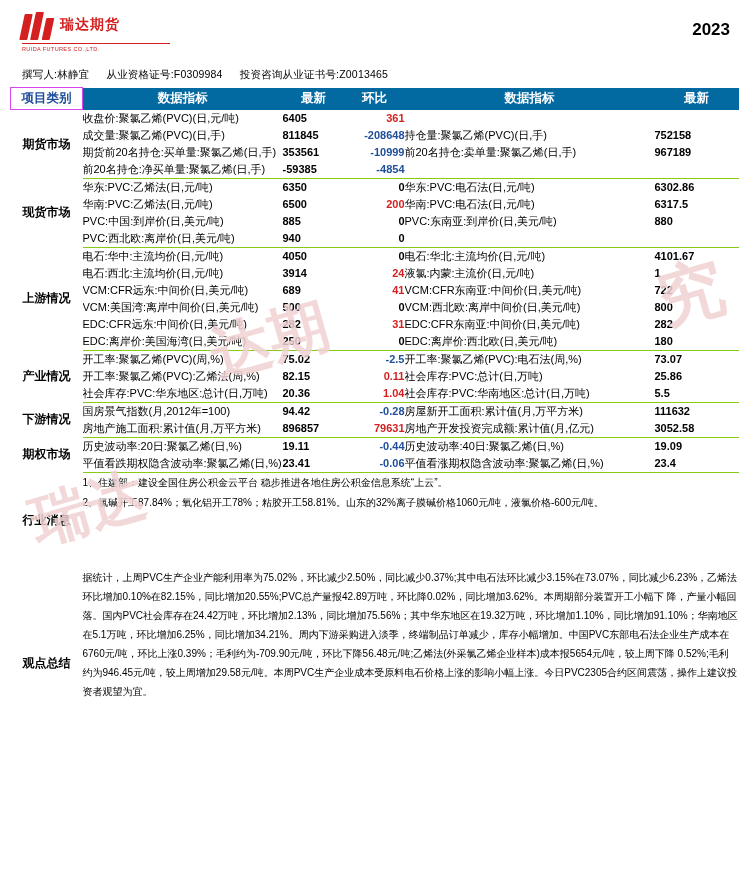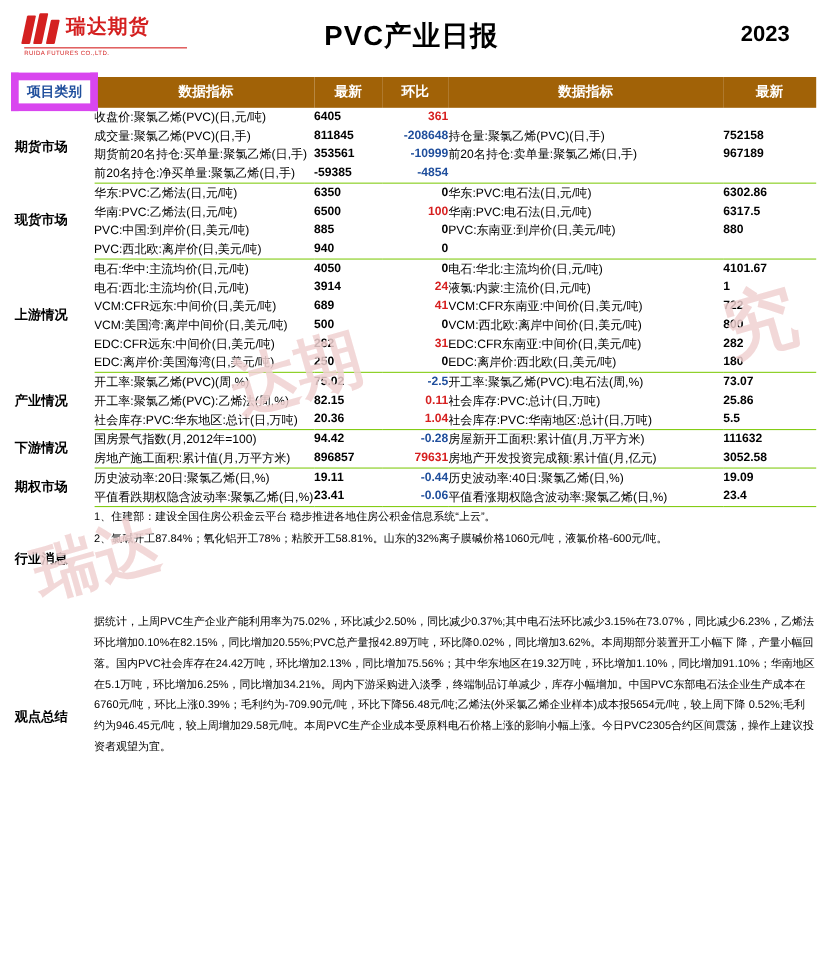--- a/index.html
+++ b/index.html
@@ -15,37 +15,37 @@
 
   
   .header{position:relative;height:58px;}
   .logo{position:absolute;left:12px;top:4px;width:150px;}
   .logo-row{display:flex;align-items:flex-start;}
   .logo-mark{width:34px;height:30px;position:relative;margin-right:4px;}
   .logo-mark .bar{position:absolute;background:#d42020;border-radius:1px;}
   .logo-mark .b1{left:0;top:2px;width:8px;height:26px;transform:skewX(-12deg);}
   .logo-mark .b2{left:11px;top:0px;width:8px;height:28px;transform:skewX(-12deg);}
   .logo-mark .b3{left:22px;top:6px;width:8px;height:22px;transform:skewX(-12deg);}
-  .logo-cn{font-size:18px;font-weight:bold;color:#d42020;letter-spacing:1px;line-height:24px;}
+  .logo-cn{font-size:14px;font-weight:bold;color:#d42020;letter-spacing:1px;line-height:24px;}
   .logo-en{font-size:5.5px;color:#d42020;letter-spacing:.4px;margin-top:2px;white-space:nowrap;}
   .logo-line{border-top:1px solid #d42020;margin-top:1px;width:148px;}
   .title{position:absolute;left:0;right:0;top:8px;text-align:center;font-size:25px;font-weight:bold;letter-spacing:1px;}
-  .year{position:absolute;right:20px;top:12px;font-size:20px;font-weight:bold;margin-left:11px;}
+  .year{position:absolute;right:8px;top:12px;font-size:17px;font-weight:bold;margin-left:11px;}
 
   .byline{font-size:10.5px;margin:2px 0 5px 12px;letter-spacing:.2px;}
   .byline span{margin-right:14px;}
 
   
   table.main{border-collapse:collapse;width:728px;table-layout:fixed;font-size:11px;}
   table.main td,table.main th{border:0;padding:0;}
-  .thead td{background:#a16207;color:#fff;font-weight:bold;font-size:12.5px;text-align:center;height:21px;border:1px solid #1f4e9c;}
-  .thead td.first{background:#ffffff;color:#1f4e9c;border:7px solid #d946ef;}
+  .thead td{background:#0369a1;color:#fff;font-weight:bold;font-size:12.5px;text-align:center;height:21px;border:1px solid #1f4e9c;}
+  .thead td.first{background:#ffffff;color:#1f4e9c;border:1px solid #d946ef;}
 
   td.cat{
-    text-align:left;font-size:12px;font-weight:bold;color:#000;
+    text-align:center;font-size:12px;font-weight:bold;color:#000;
     border-left:1px solid #1f4e9c;border-right:1px solid #1f4e9c;
     border-top:1px solid #1f4e9c;border-bottom:1px solid #1f4e9c;
     vertical-align:middle;
   }
   td.lbl{padding-left:6px;height:17px;white-space:nowrap;overflow:hidden;}
   td.val{text-align:left;padding-right:8px;font-weight:bold;white-space:nowrap;}
   td.chg{text-align:right;padding-right:8px;font-weight:bold;white-space:nowrap;border-right:1px dashed #e04a4a;}
   .red{color:#d61f1f;}
   .blue{color:#1f4e9c;}
   .black{color:#000;}
@@ -87,24 +87,28 @@
             <div class="bar b2"></div>
             <div class="bar b3"></div>
         </div>
         <div>
           <div class="logo-cn">瑞达期货</div>
         </div>
       </div>
       <div class="logo-line"></div>
       <div class="logo-en">RUIDA FUTURES CO.,LTD.</div>
     </div>
-    <div class="title">PVC产业日报</div>
     <div class="year">2023</div>
   </div>
 
+  <div class="byline">
+    <span>撰写人:林静宜</span>
+    <span>从业资格证号:F0309984</span>
+    <span>投资咨询从业证书号:Z0013465</span>
+  </div>
 
   <table class="main">
     <colgroup>
       <col style="width:72px">
         <col style="width:200px">
         <col style="width:62px">
         <col style="width:60px">
       <col style="width:250px">
         <col style="width:84px">
     </colgroup>
@@ -150,21 +154,21 @@
           <td class="cat" rowspan="4">现货市场</td>
           <td class="lbl">华东:PVC:乙烯法(日,元/吨)</td>
           <td class="val black">6350</td>
           <td class="chg black">0</td>
           <td class="lbl sep">华东:PVC:电石法(日,元/吨)</td>
           <td class="val black">6302.86</td>
         </tr>
         <tr class="">
           <td class="lbl">华南:PVC:乙烯法(日,元/吨)</td>
           <td class="val black">6500</td>
-          <td class="chg red">100</td>
+          <td class="chg red">200</td>
           <td class="lbl sep">华南:PVC:电石法(日,元/吨)</td>
           <td class="val black">6317.5</td>
         </tr>
         <tr class="">
           <td class="lbl">PVC:中国:到岸价(日,美元/吨)</td>
           <td class="val black">885</td>
           <td class="chg black">0</td>
           <td class="lbl sep">PVC:东南亚:到岸价(日,美元/吨)</td>
           <td class="val black">880</td>
         </tr>

